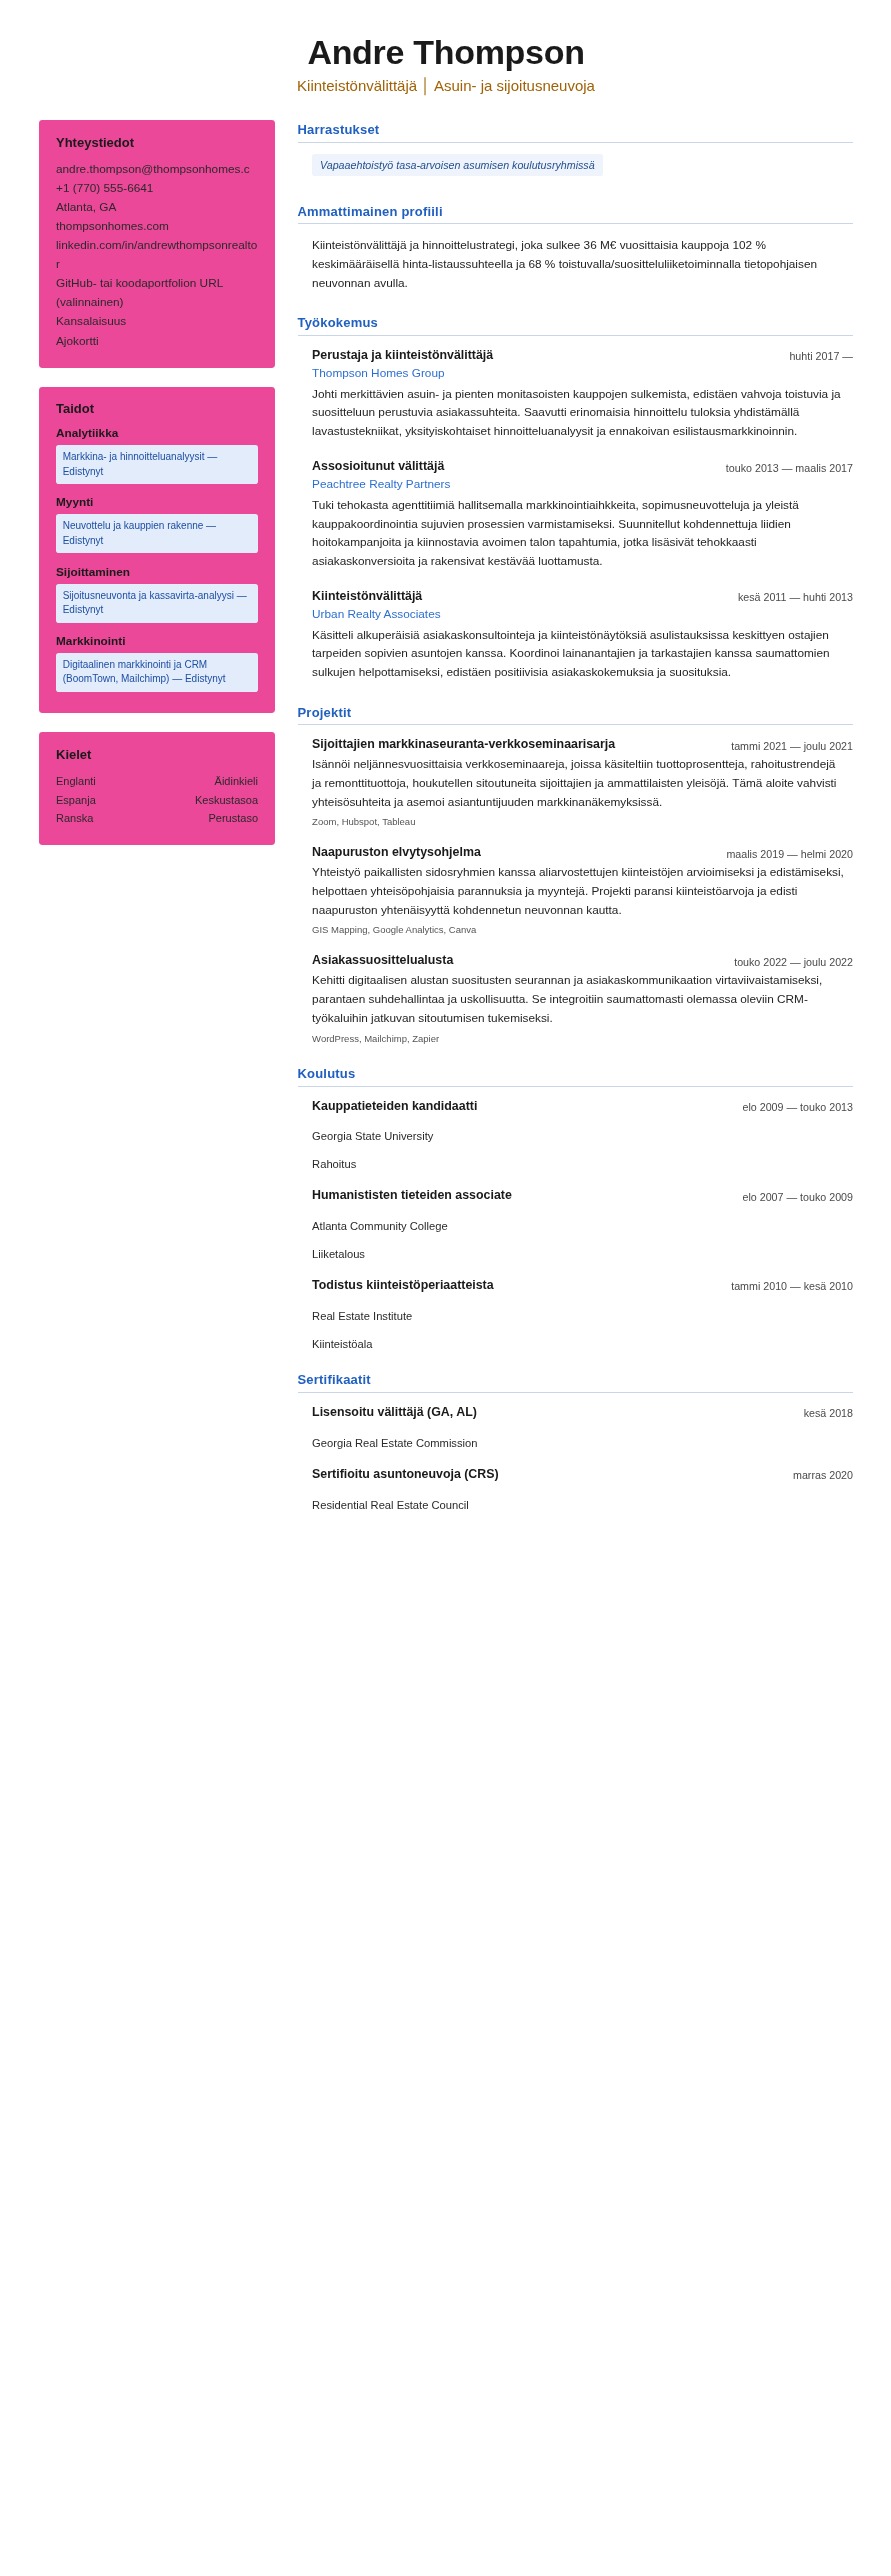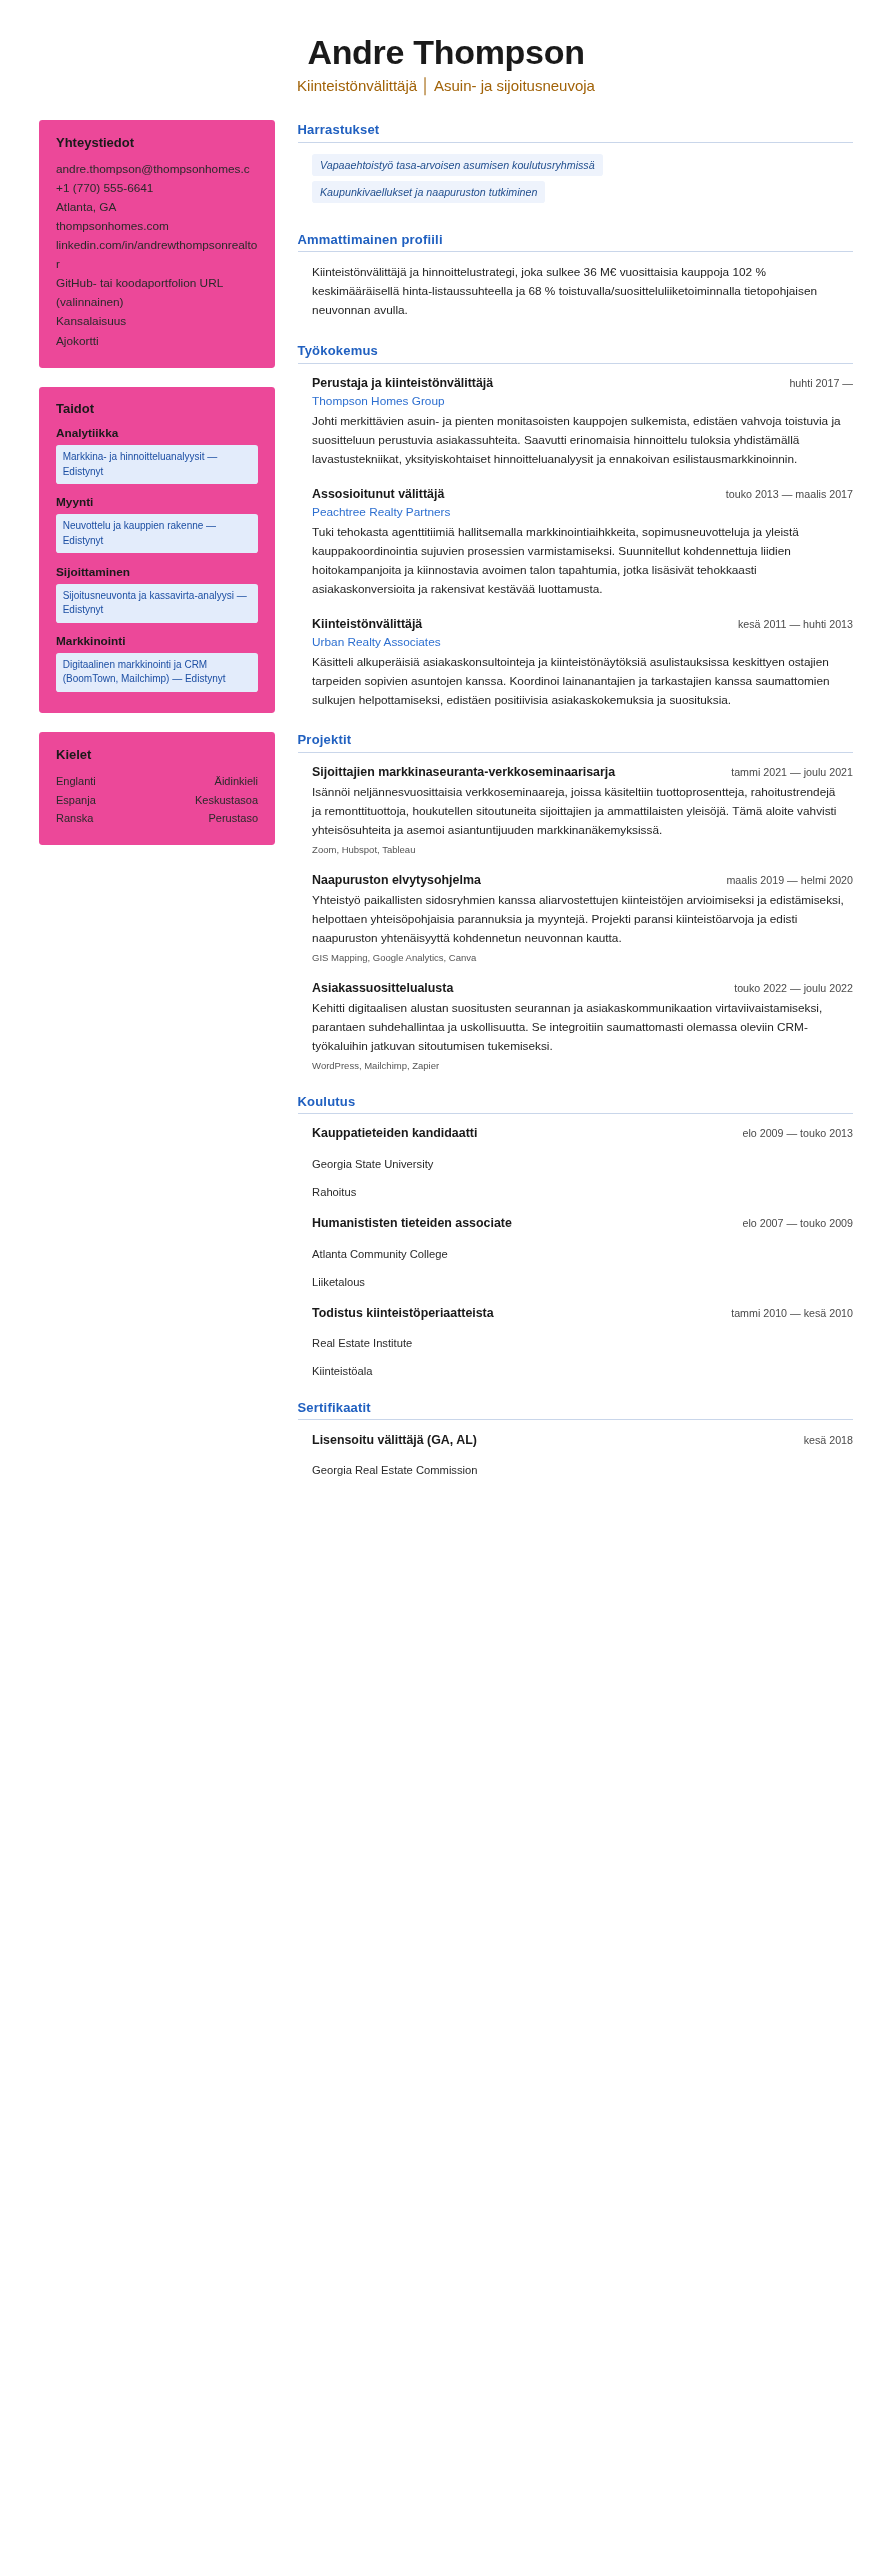--- a/index.html
+++ b/index.html
@@ -137,21 +137,21 @@
   }
 
   .entry {
     padding-left: 14.6px;
     margin-bottom: 17px;
   }
   .entry:last-child { margin-bottom: 3.4px; }
   .entry-top {
     display: flex;
     justify-content: space-between;
-    align-items: center;
+    align-items: flex-end;
     gap: 15px;
   }
   .entry-title {
     font-size: 12.4px;
     font-weight: bold;
     color: #1a1a1a;
     line-height: 1.35;
   }
   .entry-date {
     font-size: 10.7px;
@@ -253,21 +253,20 @@
       </div>
 
     </div>
 
     <div class="col-right">
 
       <div class="section">
         <div class="section-title">Harrastukset</div>
         <div class="tag-list">
           <div><span class="tag">Vapaaehtoistyö tasa-arvoisen asumisen koulutusryhmissä</span></div>
-          <div><span class="tag">Kaupunkivaellukset ja naapuruston tutkiminen</span></div>
         </div>
       </div>
 
       <div class="section">
         <div class="section-title">Ammattimainen profiili</div>
         <div class="para">Kiinteistönvälittäjä ja hinnoittelustrategi, joka sulkee 36 M€ vuosittaisia kauppoja 102 % keskimääräisellä hinta-listaussuhteella ja 68 % toistuvalla/suositteluliiketoiminnalla tietopohjaisen neuvonnan avulla.</div>
       </div>
 
       <div class="section">
         <div class="section-title">Työkokemus</div>
@@ -366,18 +365,25 @@
         <div class="section-title">Sertifikaatit</div>
 
         <div class="entry">
           <div class="entry-top">
             <div class="entry-title">Lisensoitu välittäjä (GA, AL)</div>
             <div class="entry-date">kesä 2018</div>
           </div>
           <div class="entry-sub">Georgia Real Estate Commission</div>
         </div>
 
+        <div class="entry">
+          <div class="entry-top">
+            <div class="entry-title">Sertifioitu asuntoneuvoja (CRS)</div>
+            <div class="entry-date">marras 2020</div>
+          </div>
+          <div class="entry-sub">Residential Real Estate Council</div>
+        </div>
       </div>
 
     </div>
   </div>
 </div>
 
 
 </body></html>

